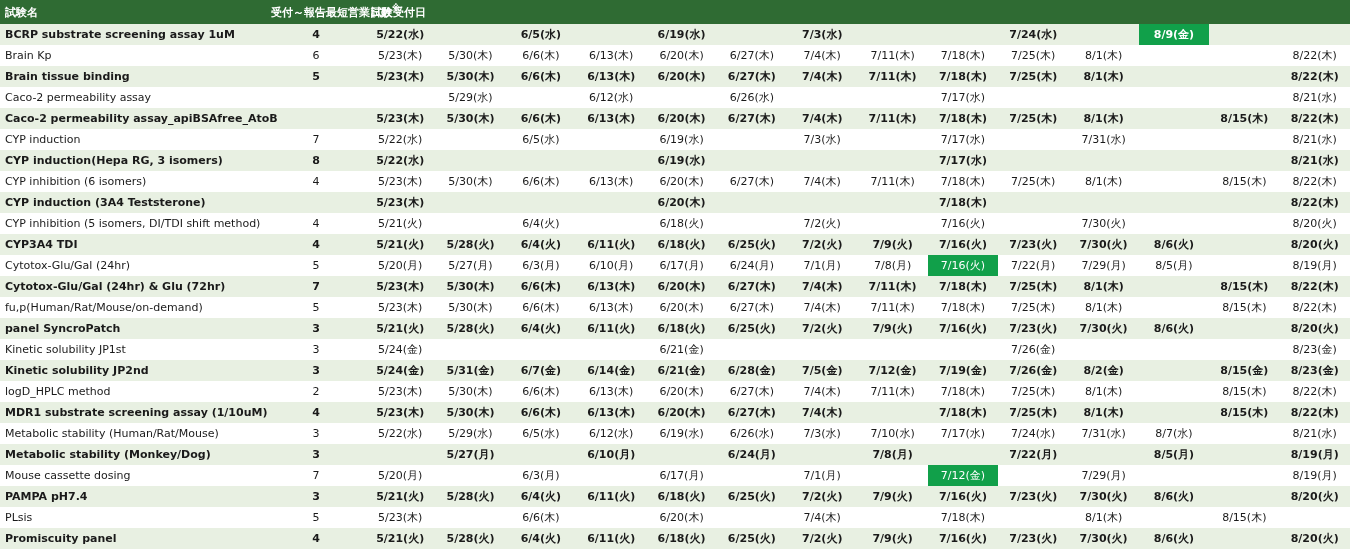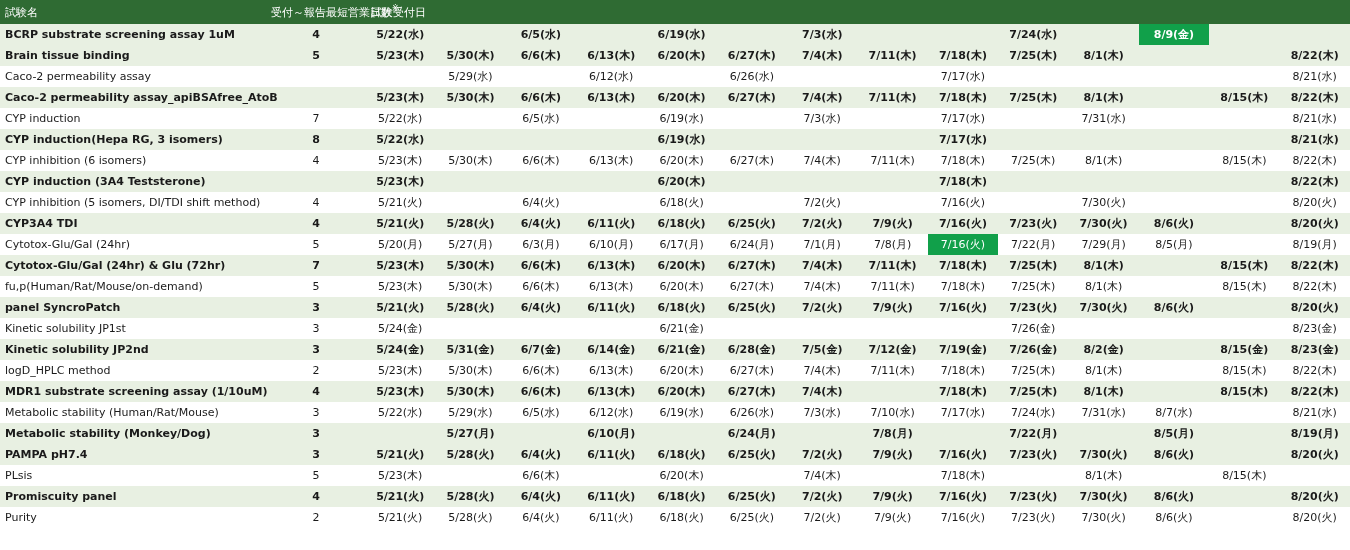--- a/index.html
+++ b/index.html
@@ -12,21 +12,21 @@
     overflow:hidden;
   }
   table{
     border-collapse:collapse;
     width:1350px;
     table-layout:fixed;
   }
   thead th{
     background:#2f6b33;
     color:#ffffff;
-    font-weight:normal;
+    font-weight:bold;
     font-size:11px;
     text-align:left;
     padding:3px 4px;
     height:18px;
     vertical-align:middle;
     white-space:nowrap;
   }
   thead th.c-name{width:258px;padding-left:5px;}
   thead th.c-days{width:90px;text-align:center;}
   thead th.c-date{text-align:left;padding-left:6px;margin-top:6px;}
@@ -68,20 +68,38 @@
         <td class="date"></td>
         <td class="date">7/3(水)</td>
         <td class="date"></td>
         <td class="date"></td>
         <td class="date">7/24(水)</td>
         <td class="date"></td>
         <td class="date hl">8/9(金)</td>
         <td class="date"></td>
         <td class="date"></td>
       </tr>
+      <tr class="plain">
+        <td class="name">Brain Kp</td>
+        <td class="days">6</td>
+        <td class="date">5/23(木)</td>
+        <td class="date">5/30(木)</td>
+        <td class="date">6/6(木)</td>
+        <td class="date">6/13(木)</td>
+        <td class="date">6/20(木)</td>
+        <td class="date">6/27(木)</td>
+        <td class="date">7/4(木)</td>
+        <td class="date">7/11(木)</td>
+        <td class="date">7/18(木)</td>
+        <td class="date">7/25(木)</td>
+        <td class="date">8/1(木)</td>
+        <td class="date"></td>
+        <td class="date"></td>
+        <td class="date">8/22(木)</td>
+      </tr>
       <tr class="alt">
         <td class="name">Brain tissue binding</td>
         <td class="days">5</td>
         <td class="date">5/23(木)</td>
         <td class="date">5/30(木)</td>
         <td class="date">6/6(木)</td>
         <td class="date">6/13(木)</td>
         <td class="date">6/20(木)</td>
         <td class="date">6/27(木)</td>
         <td class="date">7/4(木)</td>
@@ -410,20 +428,38 @@
         <td class="date">6/24(月)</td>
         <td class="date"></td>
         <td class="date">7/8(月)</td>
         <td class="date"></td>
         <td class="date">7/22(月)</td>
         <td class="date"></td>
         <td class="date">8/5(月)</td>
         <td class="date"></td>
         <td class="date">8/19(月)</td>
       </tr>
+      <tr class="plain">
+        <td class="name">Mouse cassette dosing</td>
+        <td class="days">7</td>
+        <td class="date">5/20(月)</td>
+        <td class="date"></td>
+        <td class="date">6/3(月)</td>
+        <td class="date"></td>
+        <td class="date">6/17(月)</td>
+        <td class="date"></td>
+        <td class="date">7/1(月)</td>
+        <td class="date"></td>
+        <td class="date hl">7/12(金)</td>
+        <td class="date"></td>
+        <td class="date">7/29(月)</td>
+        <td class="date"></td>
+        <td class="date"></td>
+        <td class="date">8/19(月)</td>
+      </tr>
       <tr class="alt">
         <td class="name">PAMPA pH7.4</td>
         <td class="days">3</td>
         <td class="date">5/21(火)</td>
         <td class="date">5/28(火)</td>
         <td class="date">6/4(火)</td>
         <td class="date">6/11(火)</td>
         <td class="date">6/18(火)</td>
         <td class="date">6/25(火)</td>
         <td class="date">7/2(火)</td>

